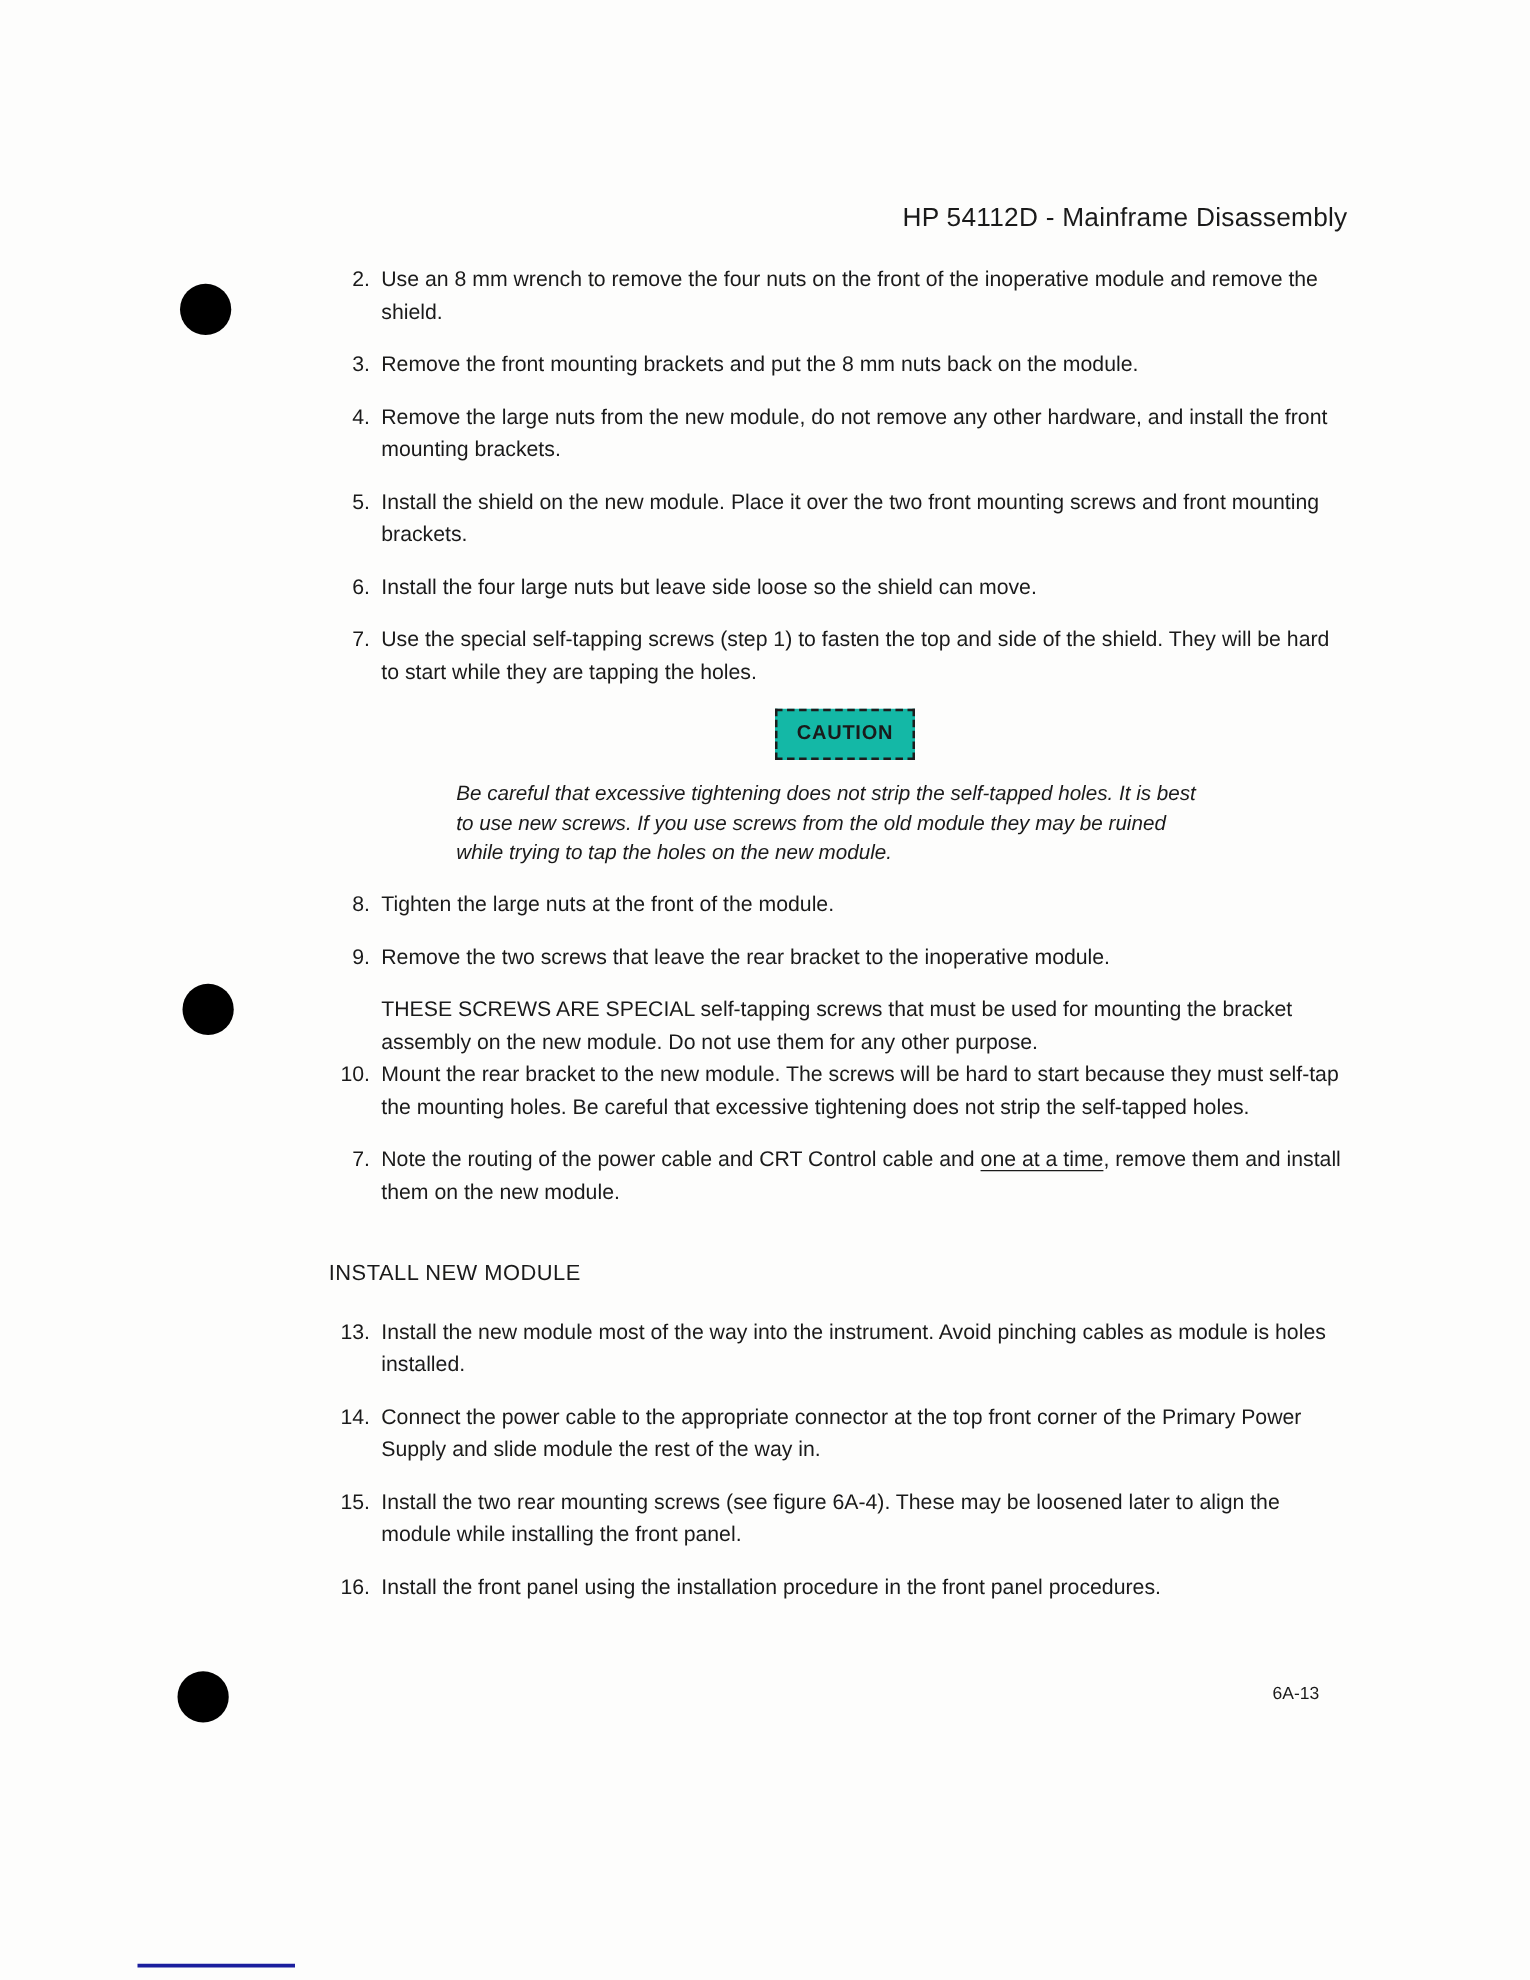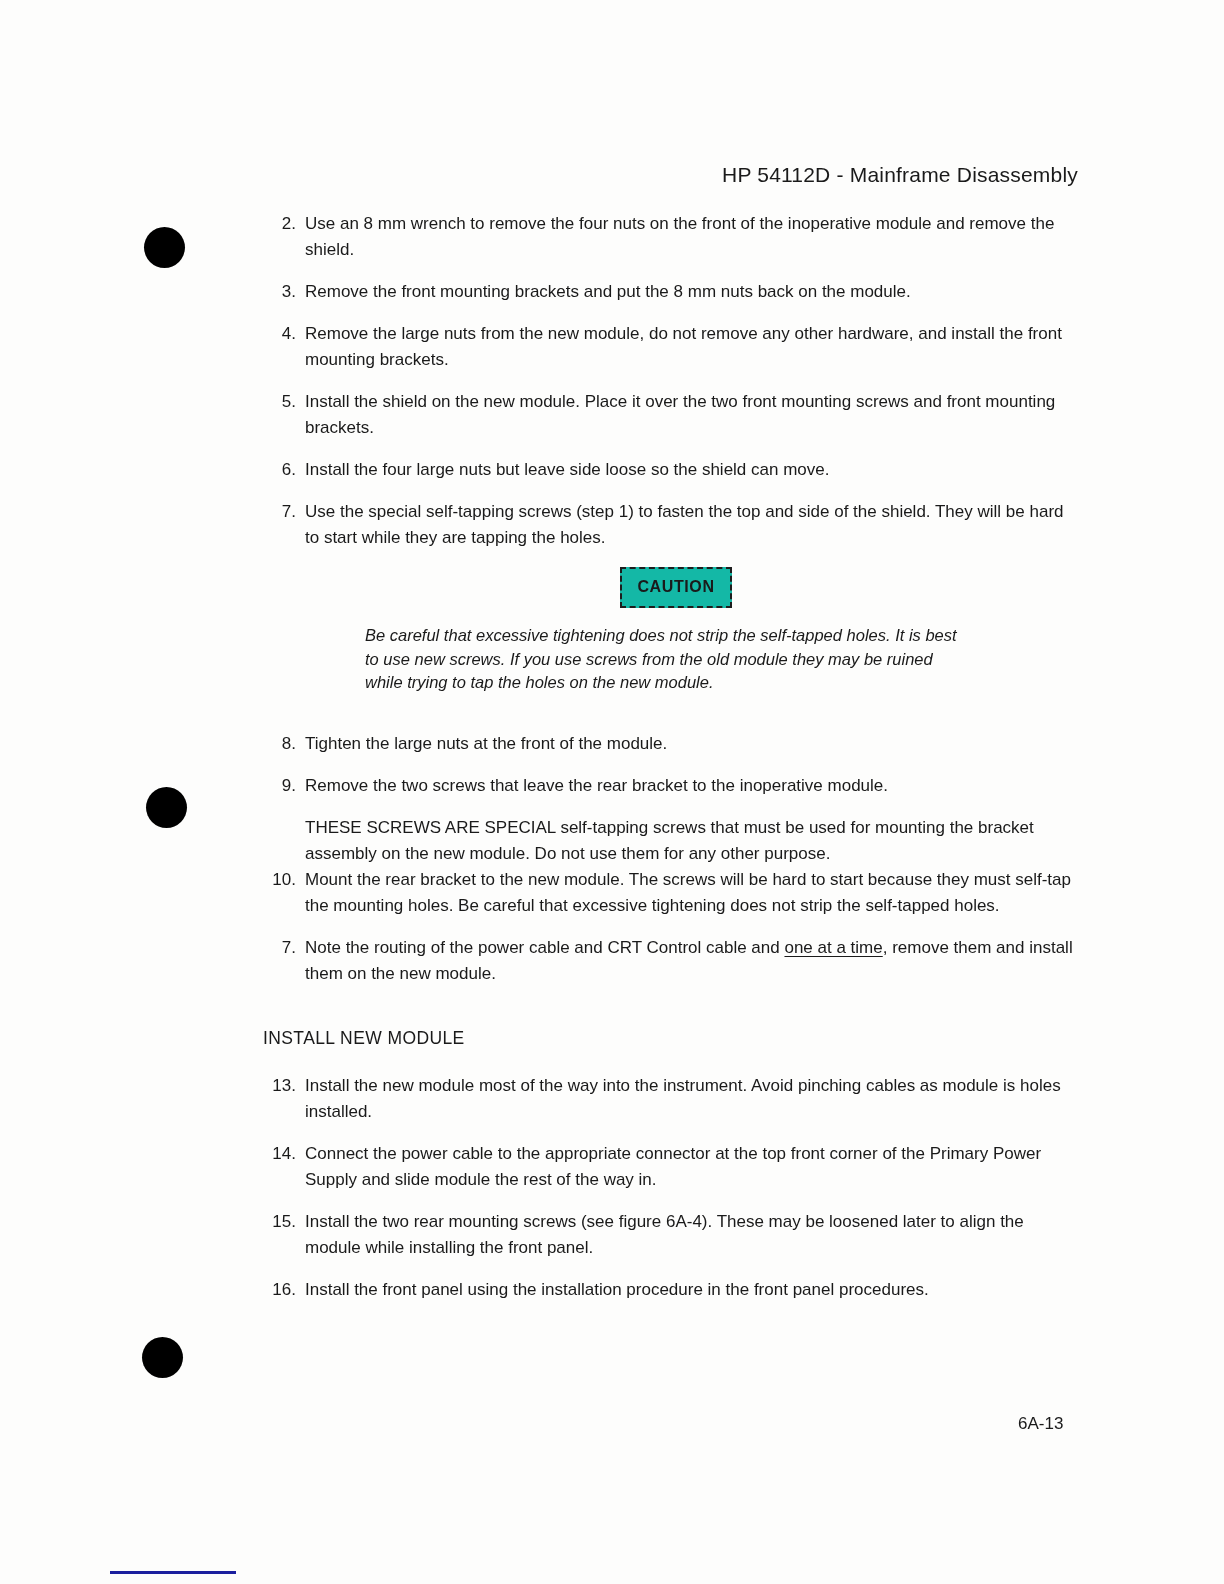--- a/index.html
+++ b/index.html
@@ -45,21 +45,21 @@
   .caution-box {
     display: inline-block;
     border: 2px dashed #1d1d1d;
     padding: 5px 15px 6px 15px;
     font-size: 16px;
     font-weight: bold;
     letter-spacing: 0.6px;
     background: #14b8a6;
   }
   .caution-para {
-    margin: 0 0 36px 100px;
+    margin: 0 0 16px 100px;
     width: 600px;
     font-style: italic;
     font-size: 16.5px;
     line-height: 23.5px;
   }
   .section-heading {
     margin: 38px 0 22px -2px;
     font-size: 17.5px;
     letter-spacing: 0.4px;
   }
@@ -70,22 +70,22 @@
     height: 41px;
     border-radius: 50%;
     background: #000;
   }
   .dot-1 { left: 144px; top: 227px; }
   .dot-2 { left: 146px; top: 787px; }
   .dot-3 { left: 142px; top: 1337px; }
   .page-number {
     position: absolute;
     left: 1018px;
-    top: 1414px;
-    font-size: 17px;
+    top: 1346px;
+    font-size: 14px;
   }
   .footer-line {
     position: absolute;
     left: 110px;
     top: 1571px;
     width: 126px;
     height: 3px;
     background: #1b1f9e;
   }
 </style>

